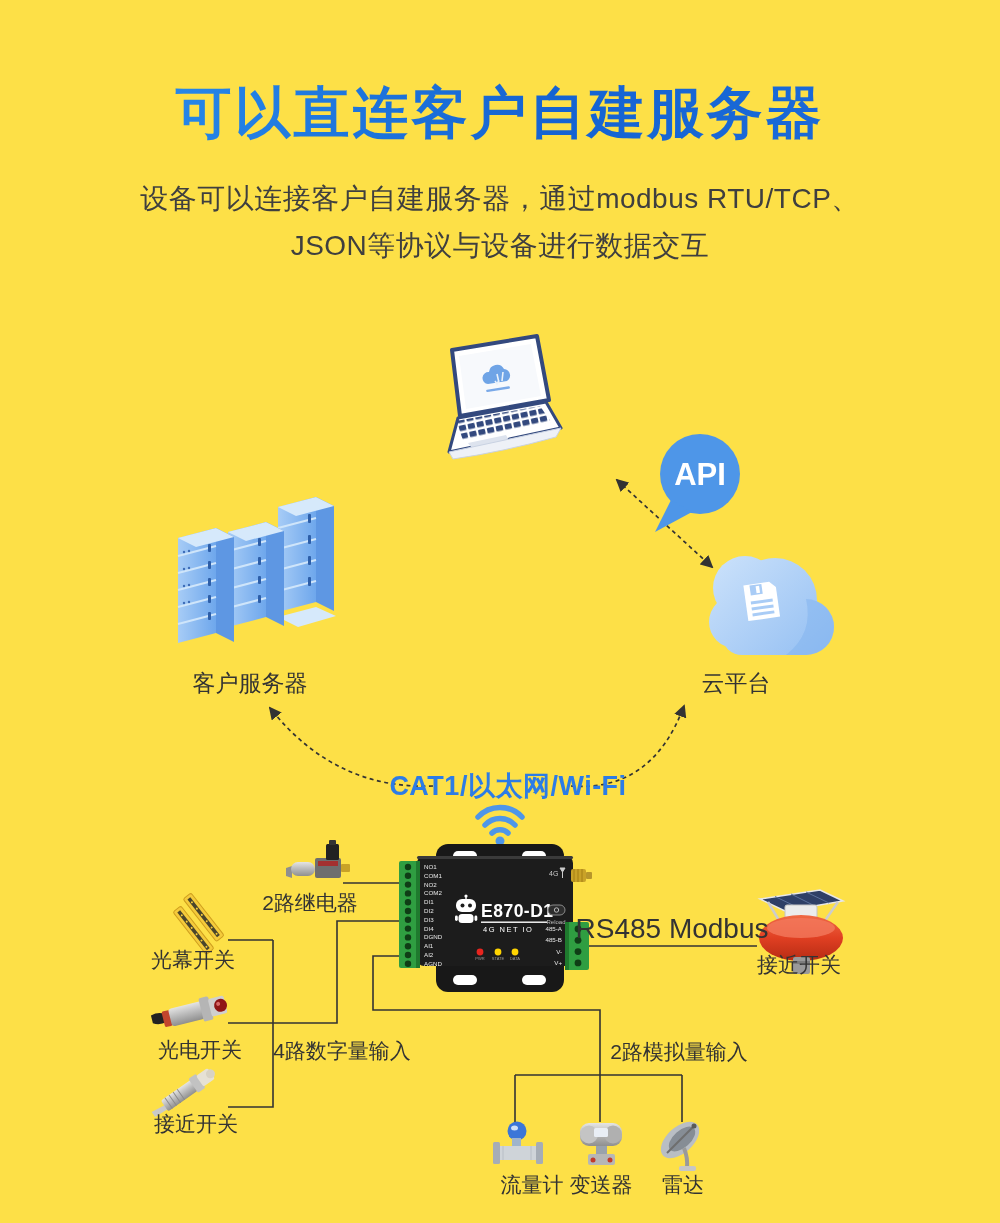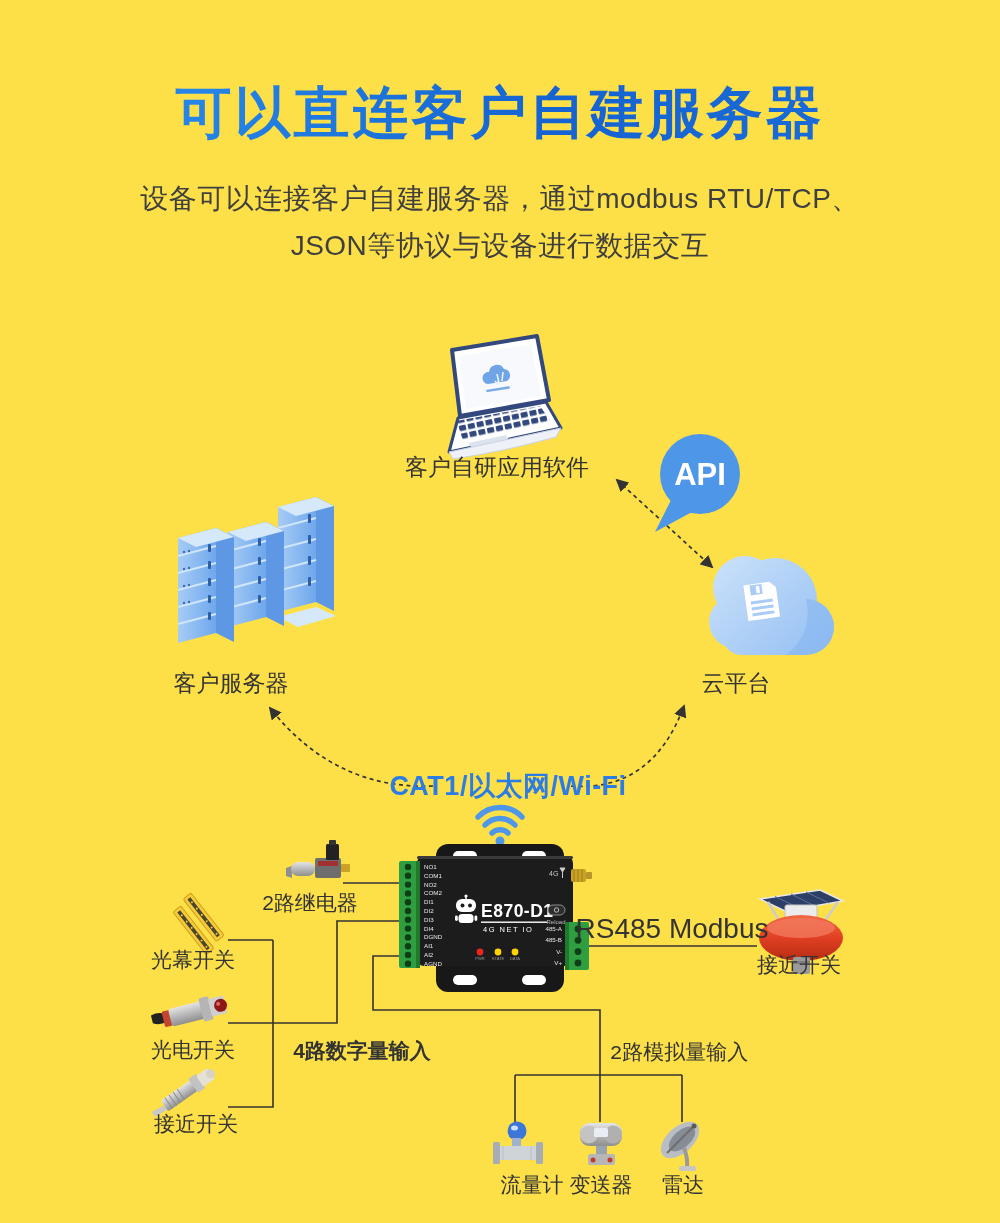--- a/index.html
+++ b/index.html
@@ -402,30 +402,29 @@
     <g>
       <ellipse cx="680" cy="1140" rx="23" ry="13" transform="rotate(-42 680 1140)" fill="#b9bec4"></ellipse>
       <ellipse cx="682" cy="1139" rx="16" ry="8.5" transform="rotate(-42 682 1139)" fill="#868d95"></ellipse>
       <line x1="667" y1="1153" x2="694" y2="1126" stroke="#6e6e6e" stroke-width="2"></line>
       <circle cx="694" cy="1126" r="2.5" fill="#5a5a5a"></circle>
       <path d="M684,1148 q4,10 3,20" stroke="#9a9a9a" stroke-width="4" fill="none"></path>
       <rect x="679" y="1166" width="17" height="5" rx="2" fill="#c6c6c6"></rect>
     </g>
   </svg>
 
-  <div class="label big" style="left:497px;top:452px;">客户自研应用软件</div>
-  <div class="label big" style="left:231px;top:668px;">客户服务器</div>
+  <div class="label big" style="left:250px;top:668px;">客户服务器</div>
   <div class="label big" style="left:736px;top:668px;">云平台</div>
   <div class="label conn" style="left:502px;top:768px;">CAT1/以太网/Wi-Fi</div>
 
   <div class="label" style="left:310px;top:889px;text-align:right;">2路继电器</div>
   <div class="label" style="left:672px;top:913px;font-size:28px;">RS485 Modbus</div>
   <div class="label" style="left:799px;top:951px;">接近开关</div>
   <div class="label" style="left:193px;top:946px;">光幕开关</div>
-  <div class="label" style="left:193px;top:1036px;">光电开关</div>
+  <div class="label" style="left:200px;top:1036px;">光电开关</div>
   <div class="label" style="left:196px;top:1110px;">接近开关</div>
-  <div class="label" style="left:362px;top:1037px;font-weight:bold;">4路数字量输入</div>
-  <div class="label" style="left:679px;top:1038px;font-family:Liberation Mono, monospace;">2路模拟量输入</div>
+  <div class="label" style="left:342px;top:1037px;">4路数字量输入</div>
+  <div class="label" style="left:679px;top:1038px;">2路模拟量输入</div>
   <div class="label" style="left:532px;top:1171px;">流量计</div>
   <div class="label" style="left:601px;top:1171px;">变送器</div>
   <div class="label" style="left:683px;top:1171px;">雷达</div>
 
 </div>
 
 </body></html>

